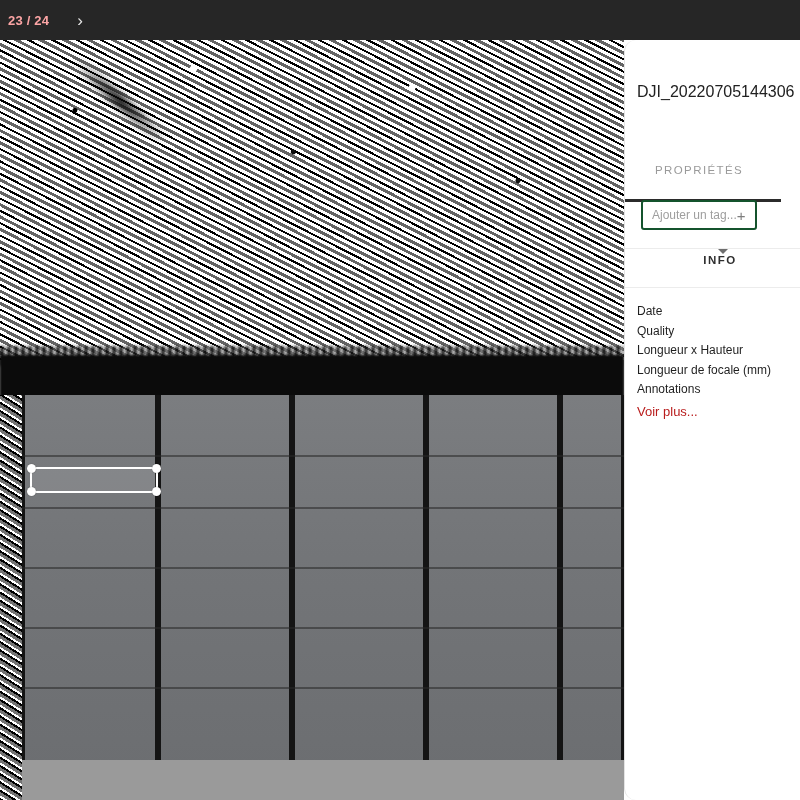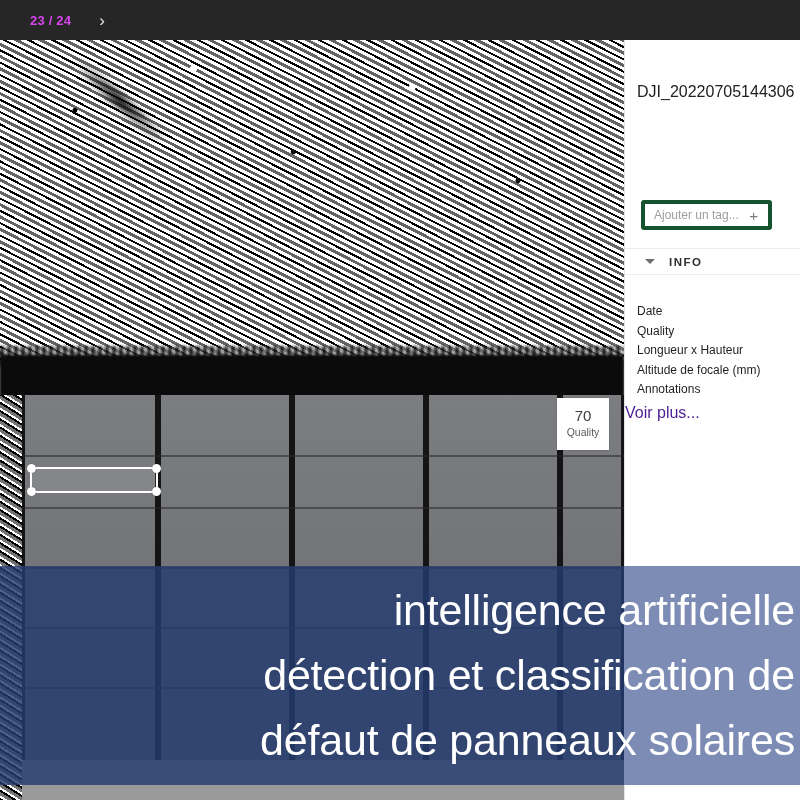--- a/index.html
+++ b/index.html
@@ -24,25 +24,25 @@
   .topbar {
     position: absolute;
     left: 0; top: 0;
     width: 800px; height: 40px;
     background: #262626;
     display: flex;
     align-items: center;
     z-index: 40;
   }
   .topbar-counter {
-    color: #d946ef;
+    color: #fca5a5;
     font-size: 13px;
     font-weight: bold;
     letter-spacing: 0.2px;
-    margin-left: 30px;
+    margin-left: 8px;
     user-select: none;
   }
   .topbar-next {
     color: #e6e6e6;
     font-size: 17px;
     margin-left: 28px;
     line-height: 1;
     font-weight: 300;
     cursor: pointer;
   }
@@ -188,20 +188,21 @@
   
   .sidebar {
     position: absolute;
     left: 624px; top: 40px;
     width: 176px; height: 760px;
     background: #ffffff;
     border-left: 1px solid #e3e3e3;
     box-sizing: border-box;
     z-index: 20;
     overflow: hidden;
+    border-radius: 12px;
   }
   .sb-title {
     position: absolute;
     left: 12px; top: 43px;
     font-size: 16px;
     color: #212121;
     white-space: nowrap;
   }
   .sb-tabs {
     position: absolute;
@@ -218,22 +219,22 @@
   }
   .sb-tab-underline {
     position: absolute;
     left: 0; top: 41px;
     width: 156px; height: 2.5px;
     background: #2b2b2b;
   }
   .tag-input {
     position: absolute;
     left: 16px; top: 160px;
-    width: 131px; height: 30px;
-    border: 4px solid #14532d;
+    width: 116px; height: 30px;
+    border: 2px solid #14532d;
     border-radius: 3px;
     box-sizing: border-box;
     display: flex;
     align-items: center;
     background: #fff;
     cursor: text;
   }
   .tag-input-ph {
     font-size: 12px;
     color: #9e9e9e;
@@ -244,27 +245,28 @@
     margin-left: auto;
     margin-right: 10px;
     font-size: 15px;
     color: #7d7d7d;
     line-height: 1;
     cursor: pointer;
   }
   .info-header {
     position: absolute;
     left: 0; top: 208px;
-    width: 176px; height: 27px;
+    width: 176px; height: 40px;
     border-top: 1px solid #ececec;
     border-bottom: 1px solid #ececec;
     box-sizing: border-box;
     display: flex;
     align-items: center;
     cursor: pointer;
+    flex-direction: column;
   }
   .info-chevron {
     margin-left: 20px;
     width: 0; height: 0;
     border-left: 5px solid transparent;
     border-right: 5px solid transparent;
     border-top: 5px solid #6e6e6e;
   }
   .info-title {
     margin-left: 14px;
@@ -285,23 +287,23 @@
     color: #1f1f1f;
     line-height: 19.5px;
     white-space: nowrap;
   }
   .info-row .v {
     color: #4a4a4a;
     margin-left: 14px;
   }
   .see-more {
     position: absolute;
-    left: 0; top: 364px;
-    font-size: 16px;
-    color: #4c1d95;
+    left: 12px; top: 364px;
+    font-size: 13px;
+    color: #b91c1c;
     cursor: pointer;
   }
 
   
   .banner {
     position: absolute;
     left: 0; top: 566px;
     width: 800px; height: 219px;
     z-index: 60;
     pointer-events: none;
@@ -366,29 +368,29 @@
       <div class="panels-bottom-strip"></div>
     </div>
 
     <div class="selection">
       <span class="handle tl"></span>
       <span class="handle tr"></span>
       <span class="handle bl"></span>
       <span class="handle br"></span>
     </div>
 
-    <div class="quality-badge">
-      <span class="quality-value">70</span>
-      <span class="quality-label">Quality</span>
-    </div>
   </div>
 
   <div class="sidebar">
     <div class="sb-title">DJI_20220705144306</div>
 
+    <div class="sb-tabs">
+      <div class="sb-tab">PROPRIÉTÉS</div>
+      <div class="sb-tab-underline"></div>
+    </div>
 
     <div class="tag-input">
       <span class="tag-input-ph">Ajouter un tag...</span>
       <span class="tag-add-plus">+</span>
     </div>
 
     <div class="info-header">
       <span class="info-chevron"></span>
       <span class="info-title">INFO</span>
     </div>
@@ -400,40 +402,31 @@
       </div>
       <div class="info-row">
         <span class="k">Quality</span>
         <span class="v"></span>
       </div>
       <div class="info-row">
         <span class="k">Longueur x Hauteur</span>
         <span class="v"></span>
       </div>
       <div class="info-row">
-        <span class="k">Altitude de focale (mm)</span>
+        <span class="k">Longueur de focale (mm)</span>
         <span class="v"></span>
       </div>
       <div class="info-row">
         <span class="k">Annotations</span>
         <span class="v"></span>
       </div>
     </div>
 
     <div class="see-more">Voir plus...</div>
   </div>
 
   <div class="topbar">
     <span class="topbar-counter">23 / 24</span>
     <span class="topbar-next">›</span>
   </div>
 
-  <div class="banner">
-    <div class="banner-left"></div>
-    <div class="banner-right"></div>
-    <div class="banner-text">
-      <div class="banner-line">intelligence artificielle</div>
-      <div class="banner-line">détection et classification de</div>
-      <div class="banner-line">défaut de panneaux solaires</div>
-    </div>
-  </div>
 
 </div>
 
 </body></html>

